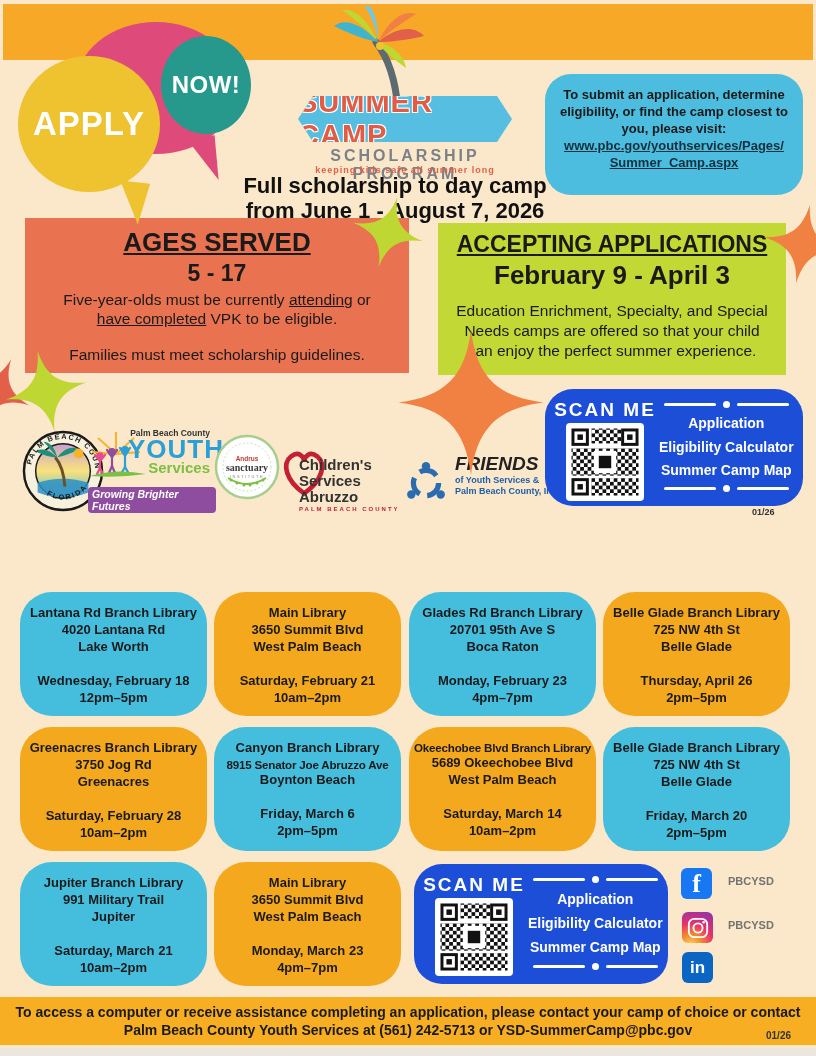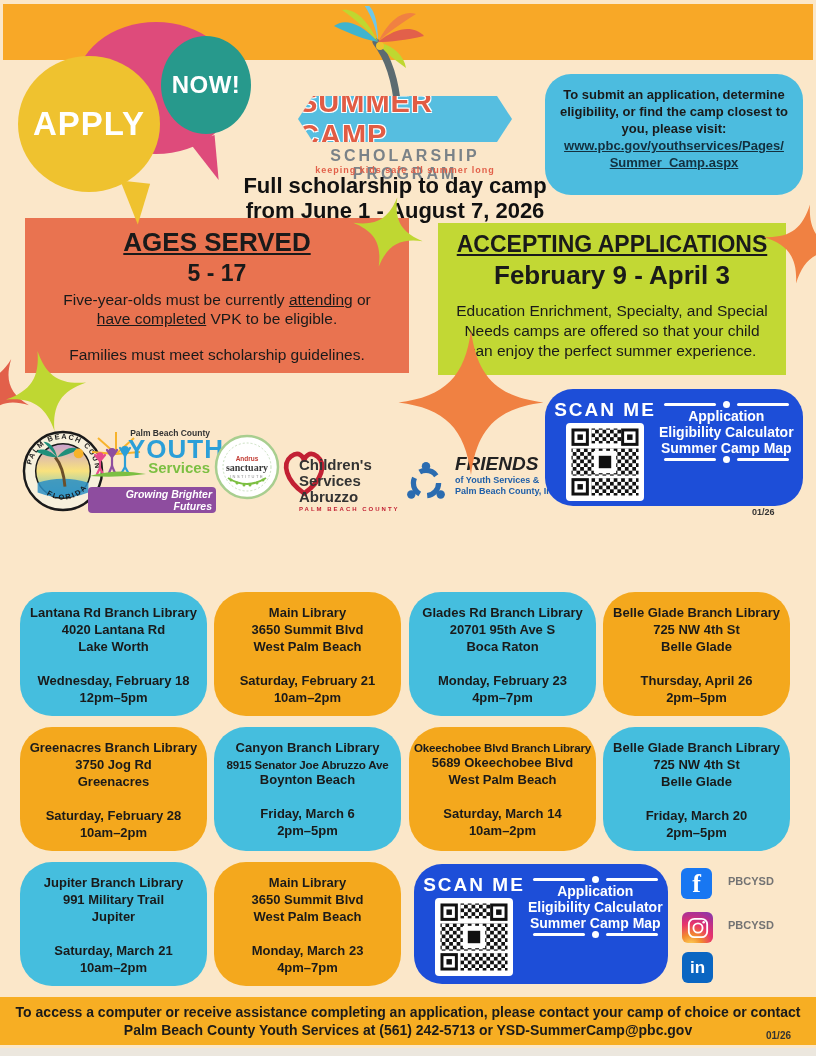--- a/index.html
+++ b/index.html
@@ -62,35 +62,35 @@
   .green-title{font-size:23px;font-weight:800;text-decoration:underline;}
   .green-dates{font-size:26px;font-weight:800;margin-top:2px;}
   .green-desc{font-size:15.5px;margin-top:10px;line-height:1.28;padding:0 16px;}
 
   
   .logo-item{z-index:1;}
   .ys-small{font-size:8.5px;font-weight:700;color:#333;text-align:right;}
   .ys-big{font-size:26px;font-weight:800;color:#2B9FD8;line-height:.9;letter-spacing:1px;}
   .ys-serv{font-size:15px;font-weight:700;color:#7CBF42;text-align:right;line-height:.9;}
   .ys-bar{background:#8E4D9F;border-radius:4px;color:#fff;font-size:10.5px;font-weight:700;
-          font-style:italic;text-align:right;padding:1px 4px;margin-top:3px;}
+          font-style:italic;text-align:left;padding:1px 4px;margin-top:3px;}
   .csc-t1{font-size:15px;font-weight:700;color:#333;line-height:1.05;}
   .csc-t3{font-size:6px;letter-spacing:2px;color:#C22033;font-weight:700;margin-top:2px;}
   .friends-n{font-size:19px;font-weight:800;font-style:italic;color:#222;}
   .friends-s{font-size:9px;font-weight:700;color:#1F5FA8;line-height:1.25;}
 
   
   .scan-box{background:#1d4ed8;border-radius:28px;display:flex;padding:10px 12px;
             box-sizing:border-box;z-index:2;}
   .scan-left{width:96px;display:flex;flex-direction:column;align-items:center;}
   .scan-title{color:#fff;font-weight:800;font-size:19px;letter-spacing:2px;white-space:nowrap;}
   .qr{background:#fff;border-radius:4px;padding:3px;margin-top:2px;}
   .qr svg{display:block;width:72px;height:72px;}
   .scan-right{flex:1;display:flex;flex-direction:column;align-items:center;
-              justify-content:flex-start;padding:2px 0 4px 6px;}
+              justify-content:space-between;padding:2px 0 4px 6px;}
   .scan-item{color:#fff;font-weight:700;font-size:14px;white-space:nowrap;}
   .decor{display:flex;align-items:center;gap:7px;}
   .decor i{display:block;width:52px;height:3px;background:#fff;border-radius:2px;}
   .decor b{display:block;width:7px;height:7px;background:#fff;border-radius:50%;}
 
   .page-code{font-size:9px;font-weight:700;color:#333;}
 
   
   .banner{left:0;top:522px;width:816px;height:58px;background:#E97350;display:flex;
           align-items:center;justify-content:center;font-size:31px;font-weight:800;

